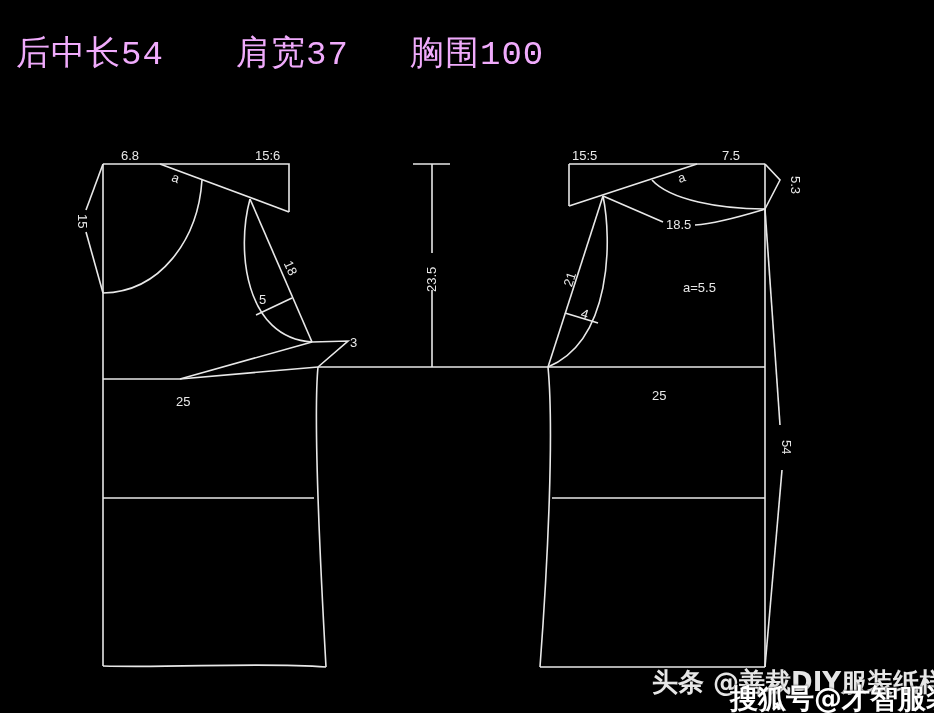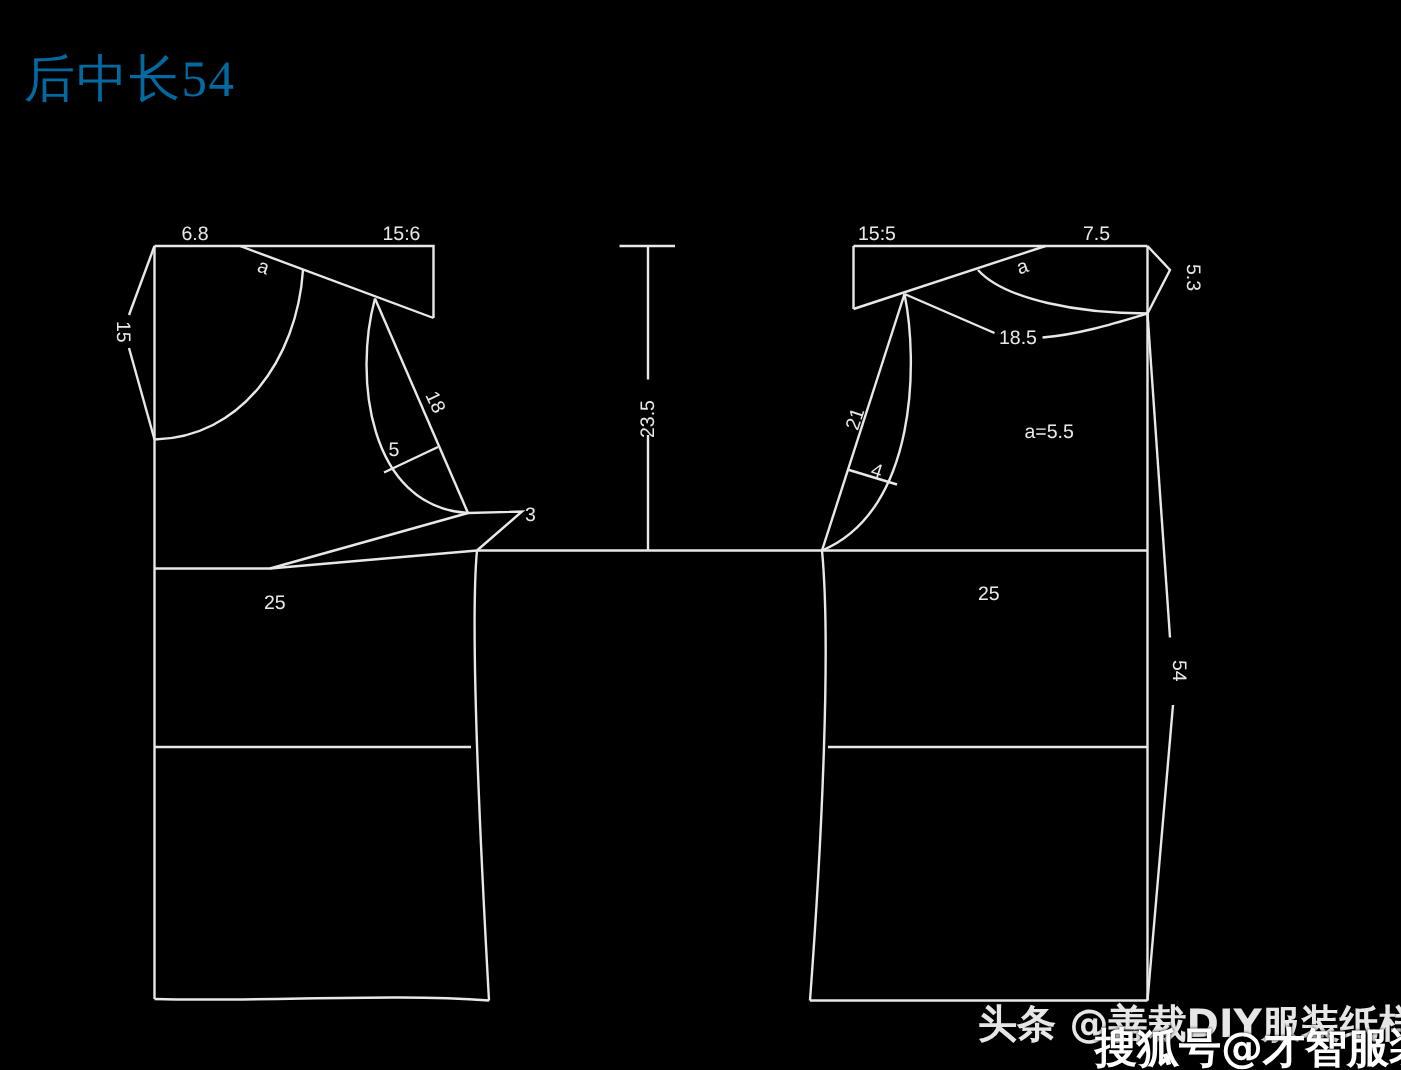--- a/index.html
+++ b/index.html
@@ -1,33 +1,35 @@
 <!DOCTYPE html>
 <html><head>
 <meta charset="utf-8">
 <style>
   html, body { margin: 0; padding: 0; background: #000; }
   body { width: 934px; height: 713px; position: relative; overflow: hidden;
          font-family: "DejaVu Sans", "Liberation Sans", sans-serif; }
   .header { position: absolute; left: 0; top: 30px; width: 934px; height: 60px; }
-  .meas { position: absolute; top: 0; color: #0369a1; font-size: 34px; font-weight: 200;
-          letter-spacing: 1px; white-space: nowrap; font-family: Liberation Serif, serif; }
+  .meas { position: absolute; top: 0; color: #f0abfc; font-size: 34px; font-weight: 200;
+          letter-spacing: 1px; white-space: nowrap; font-family: Liberation Mono, monospace; }
   svg { position: absolute; left: 0; top: 0; }
   .ln { stroke: #e8e8e8; stroke-width: 1.6; fill: none; }
   .lbl { fill: #e8e8e8; font-size: 13px; font-family: "Liberation Sans", sans-serif; }
   .wm { position: absolute; color: #fff; white-space: nowrap; font-weight: bold;
         text-shadow: 0 0 2px #000; }
   .wm1 { left: 652px; top: 665px; font-size: 26px; opacity: 0.9; }
   .wm2 { left: 730px; top: 680px; font-size: 28px; }
 </style>
 </head>
 <body>
 
 <div class="header">
   <div class="meas" style="left:16px">后中长54</div>
+  <div class="meas" style="left:236px">肩宽37</div>
+  <div class="meas" style="left:410px">胸围100</div>
 </div>
 
 <svg width="934" height="713" viewBox="0 0 934 713">
 
   <g>
 
     <path class="ln" d="M103,164 L289,164 L289,212"></path>
 
     <path class="ln" d="M160,164 L289,212"></path>
 

